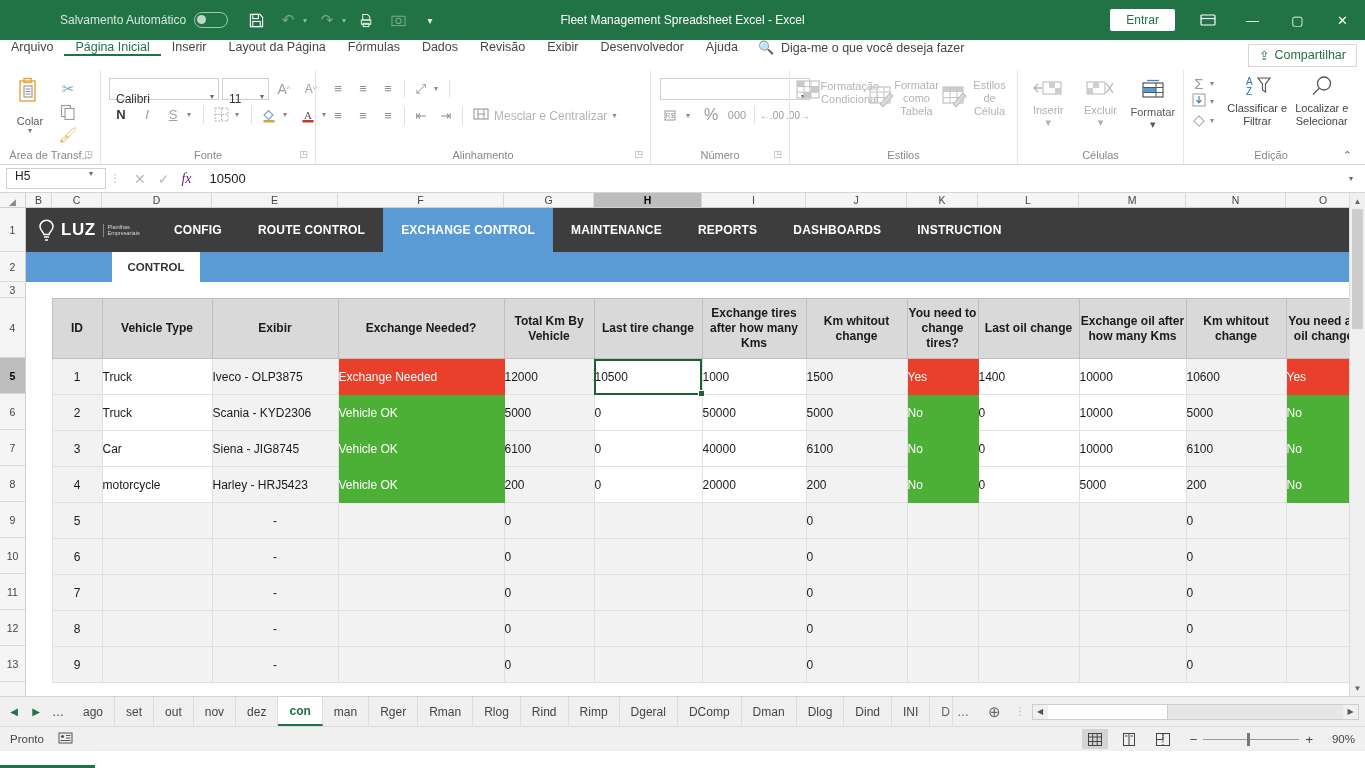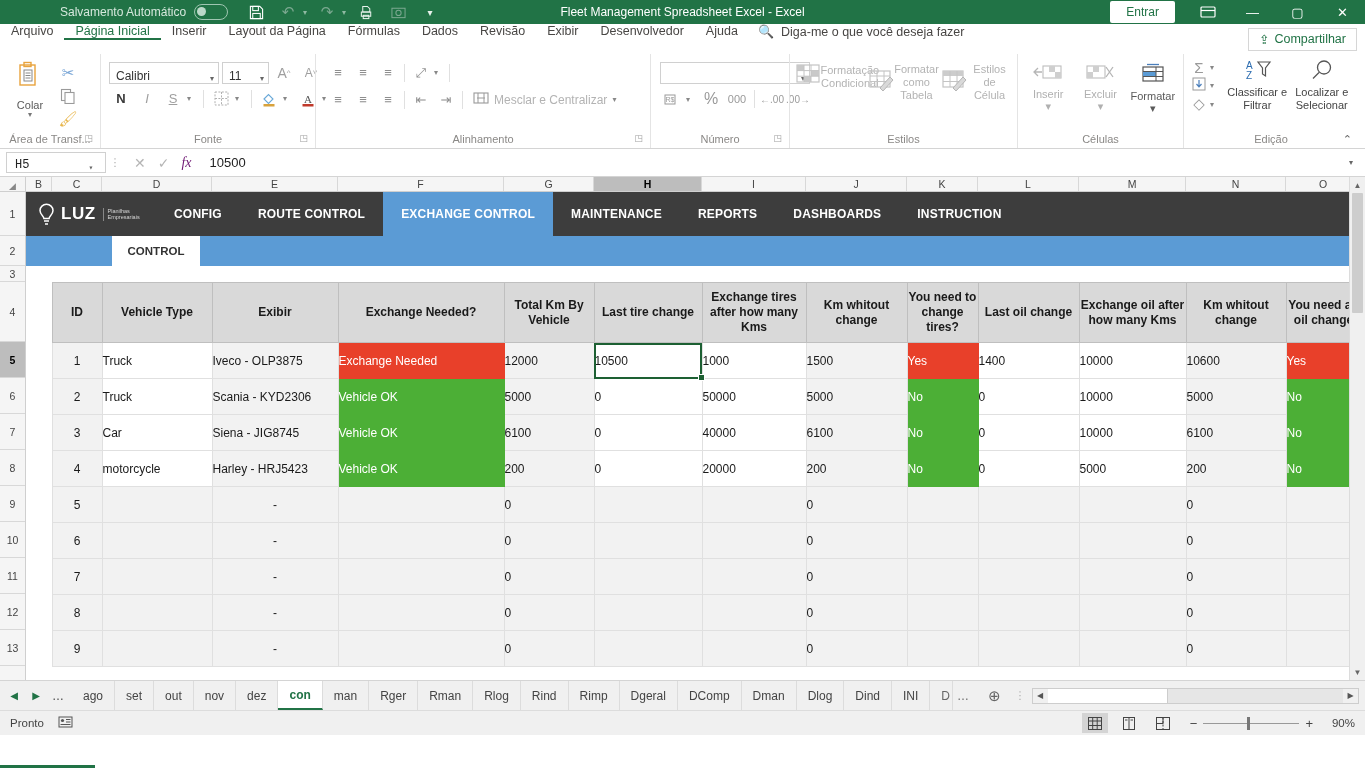--- a/index.html
+++ b/index.html
@@ -5,21 +5,21 @@
   * { box-sizing: border-box; margin: 0; padding: 0; }
   html, body {
     width: 1365px; height: 768px;
     font-family: "Liberation Sans", sans-serif;
     overflow: hidden;
     background: #fff;
   }
 
   
   .titlebar {
-    height: 24px; background: #217346; color: #fff;
+    height: 40px; background: #217346; color: #fff;
     display: flex; align-items: center; position: relative;
   }
   .tb-autosave { display:flex; align-items:center; gap:8px; margin-left:60px; }
   .tb-autosave-label { font-size: 12px; color: #d6e8dd; }
   .toggle {
     width: 34px; height: 16px; border-radius: 8px;
     border: 1.5px solid #9fc6b1; position: relative;
   }
   .toggle::after {
     content:''; position:absolute; left:2px; top:2px;
@@ -85,22 +85,22 @@
   .big-btn .lbl { margin-top:1px; }
   .big-btn .car { font-size:8px; color:#777; line-height:8px;}
   .small-col { display:flex; flex-direction:column; gap:2px; padding-top:3px;}
   .small-btn { font-size:15px; color:#9a9a9a; width:24px; height:21px; display:flex; align-items:center; justify-content:center;}
   .scissors { color:#7ba7d7; }
   .copyico { color:#9a9a9a; }
   .brush { color:#e8b64c; }
 
   .font-row1 { display:flex; align-items:center; gap:3px; padding: 2px 0 3px 4px;}
   .combo {
-    border:1px solid #d0d0d0; height:22px; display:flex; align-items:flex-end;
-    padding:0 4px 0 6px; font-size:12px; color:#333; background:#fff;
+    border:1px solid #d0d0d0; height:22px; display:flex; align-items:flex-start;
+    padding:13px 4px 0 6px; font-size:12px; color:#333; background:#fff;
   }
   .combo .cv { flex:1; }
   .combo .ca { font-size:8px; color:#666; margin-left:6px;}
   .font-row2 { display:flex; align-items:center; gap:2px; padding-left:4px;}
   .fbtn { width:24px; height:23px; display:flex; align-items:center; justify-content:center;
           font-size:13px; color:#3a3a3a;}
   .fbtn.dimmed { color:#9f9f9f; }
   .fcaret { font-size:8px; color:#888; width:11px; display:flex; align-items:center;}
   .vsep { width:1px; height:18px; background:#e0e0e0; margin:0 3px;}
 
@@ -134,21 +134,21 @@
   .edit-big .gl { font-size:20px; line-height:24px;}
   .collapse { position:absolute; right:6px; bottom:2px; font-size:11px; color:#666;}
 
   
   .formulabar {
     height: 28px; display:flex; align-items:center;
     border-bottom:1px solid #d4d4d4; background:#fff; padding: 0 6px;
   }
   .namebox {
     width: 100px; height:21px; border:1px solid #d0d0d0; background:#fff;
-    display:flex; align-items:flex-end; padding:0 4px 0 8px; font-size:12px; color:#222;font-family:Liberation Mono, monospace;
+    display:flex; align-items:flex-start; padding:0 4px 0 8px; font-size:12px; color:#222;
   }
   .namebox .nv{flex:1;}
   .namebox .na{font-size:8px;color:#666;}
   .fb-dots { width:18px; text-align:center; color:#b0b0b0; font-size:11px;}
   .fb-icons { display:flex; align-items:center; gap:12px; padding:0 10px; color:#b5b5b5; font-size:14px;}
   .fx { font-style:italic; font-family:"Liberation Serif",serif; color:#701a75; font-size:14px;}
   .fb-input { flex:1; height:21px; border:none; font-size:13px; color:#222; padding-left:8px; outline:none;}
   .fb-expand { width:16px; text-align:center; font-size:8px; color:#666;}
 
   

